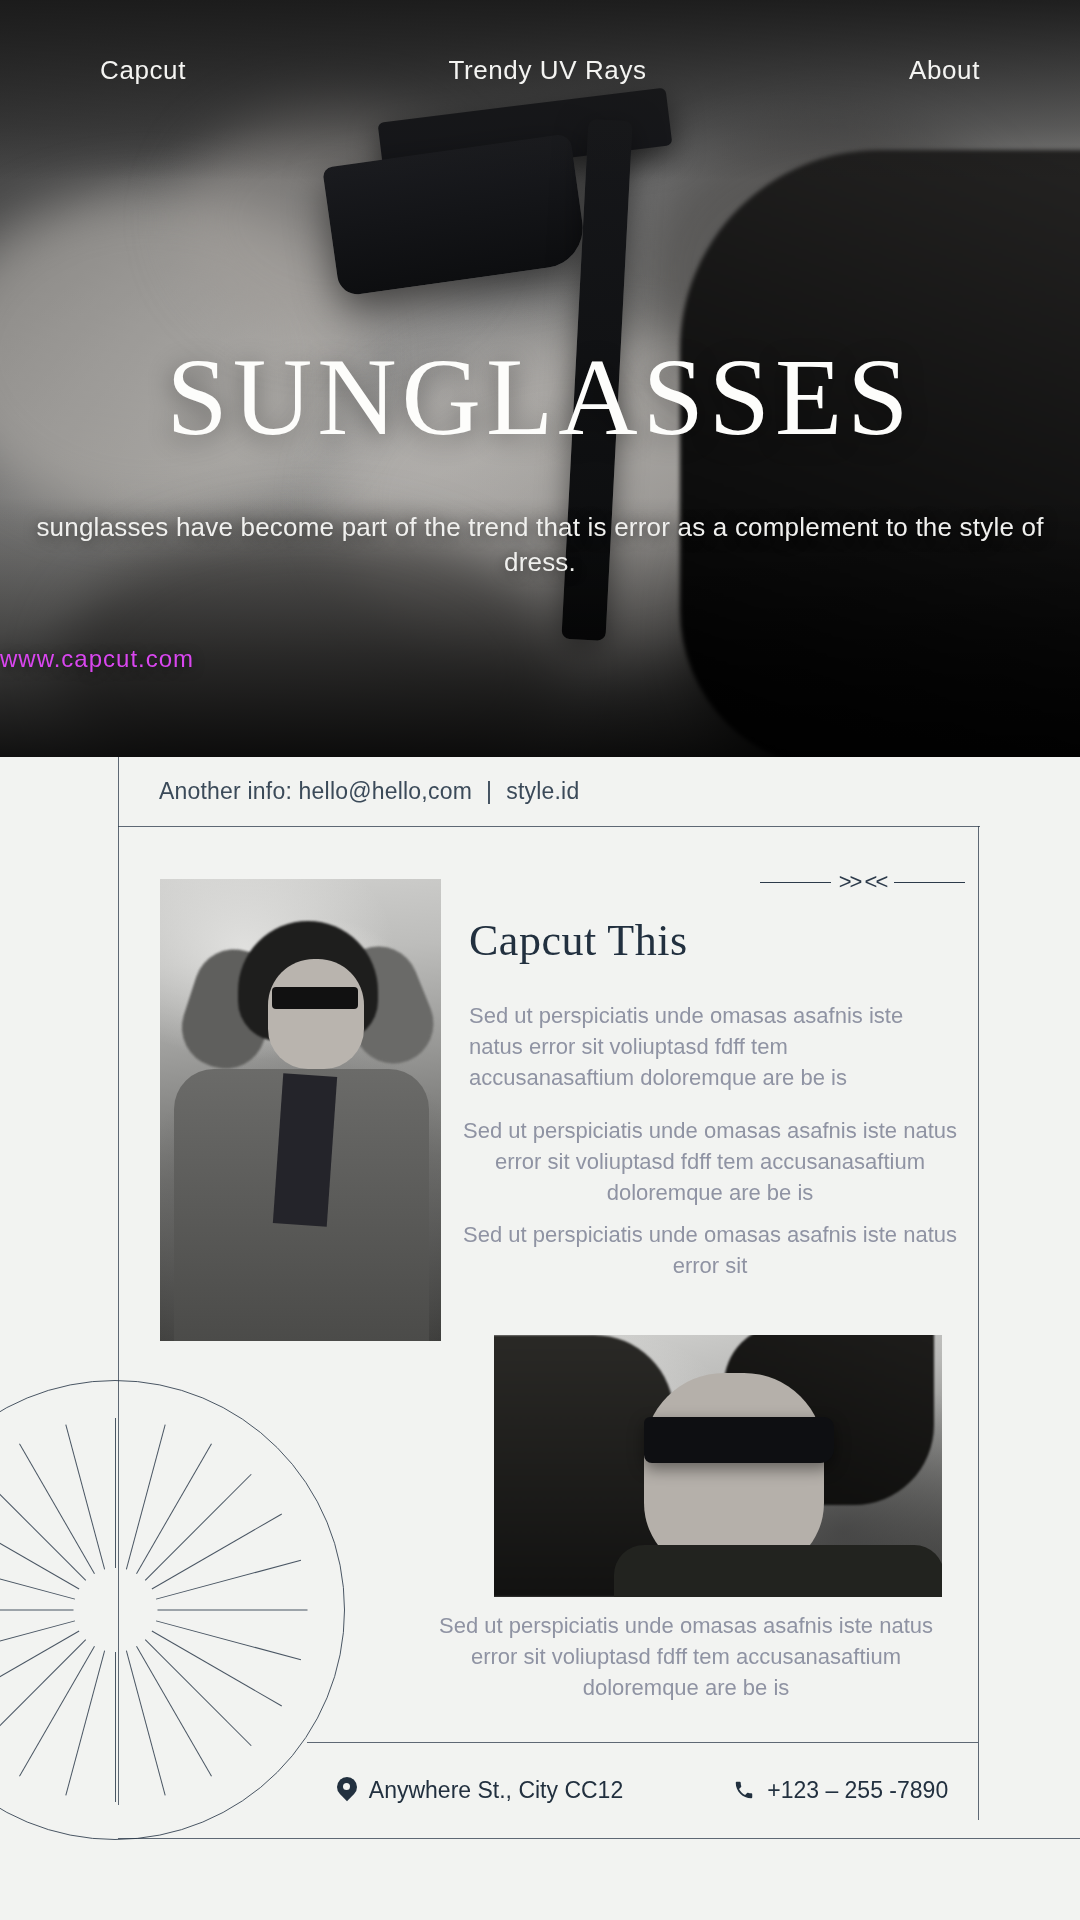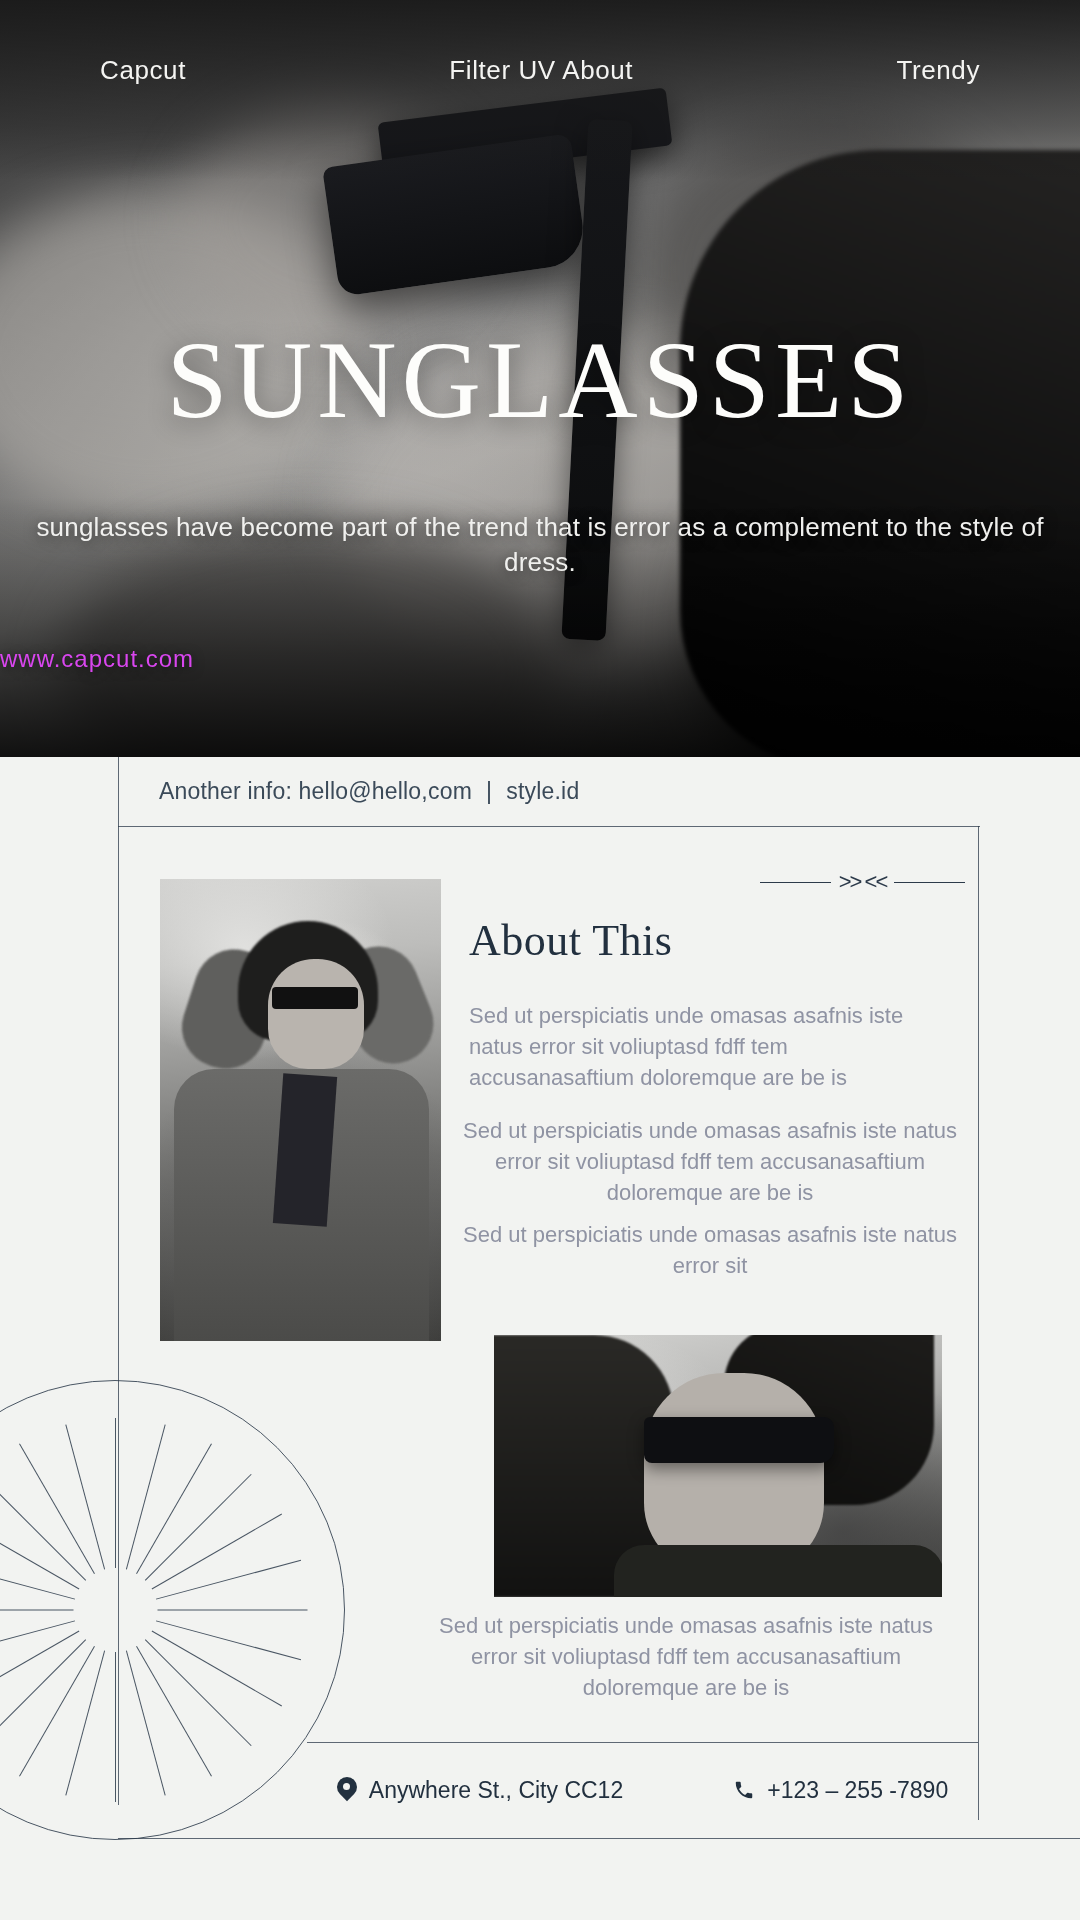--- a/index.html
+++ b/index.html
@@ -66,21 +66,21 @@
   .topnav {
     position:absolute; left:0; top:55px; width:100%;
     display:flex; justify-content:space-between; align-items:center;
     padding:0 100px; z-index:6;
   }
   .topnav div {
     color:#f4f4f2; font-size:26px; letter-spacing:0.6px; font-weight:400;
   }
 
   .hero-title {
-    position:absolute; left:0; top:325px; width:100%; text-align:center; z-index:6;
+    position:absolute; left:0; top:342px; width:100%; text-align:center; z-index:6;
     font-family:"Liberation Serif", serif;
     font-size:110px; line-height:1; color:#fdfdfb; letter-spacing:5px;
     text-shadow:0 4px 26px rgba(0,0,0,0.45);
   }
   .hero-sub {
     position:absolute; left:0; top:510px; width:100%; text-align:center; z-index:6;
     color:#f0f0ee; font-size:26px; line-height:1.35; letter-spacing:0.2px;
     text-shadow:0 2px 14px rgba(0,0,0,0.6);
   }
   .hero-url {
@@ -219,22 +219,22 @@
       <div class="hair"></div>
       <div class="lens-a"></div>
       <div class="lens-b"></div>
       <div class="temple"></div>
     </div>
     <div class="hero-top-shade"></div>
     <div class="hero-bottom-shade"></div>
 
     <div class="topnav">
       <div>Capcut</div>
-      <div>Filter UV About</div>
-      <div>Trendy</div>
+      <div>Trendy UV Rays</div>
+      <div>About</div>
     </div>
 
     <div class="hero-title">SUNGLASSES</div>
     <div class="hero-sub">sunglasses have become part of the trend that is error as a complement to the style of dress.</div>
     <div class="hero-url">www.capcut.com</div>
   </div>
 
   <div class="vline-left"></div>
   <div class="vline-right"></div>
   <div class="hline-info-bottom"></div>
@@ -246,21 +246,21 @@
     <span class="sep">|</span>
     <span>style.id</span>
   </div>
 
   <div class="arrows">
     <div class="rule"></div>
     <div class="glyph">&gt;&gt; &lt;&lt;</div>
     <div class="rule"></div>
   </div>
 
-  <div class="about-title">About This</div>
+  <div class="about-title">Capcut This</div>
 
   <div class="photo-a">
     <div class="photo-a-inner">
       <div class="pa-arm1"></div>
       <div class="pa-arm2"></div>
       <div class="pa-hair"></div>
       <div class="pa-face"></div>
       <div class="pa-glass"></div>
       <div class="pa-coat"></div>
       <div class="pa-lapel"></div>

